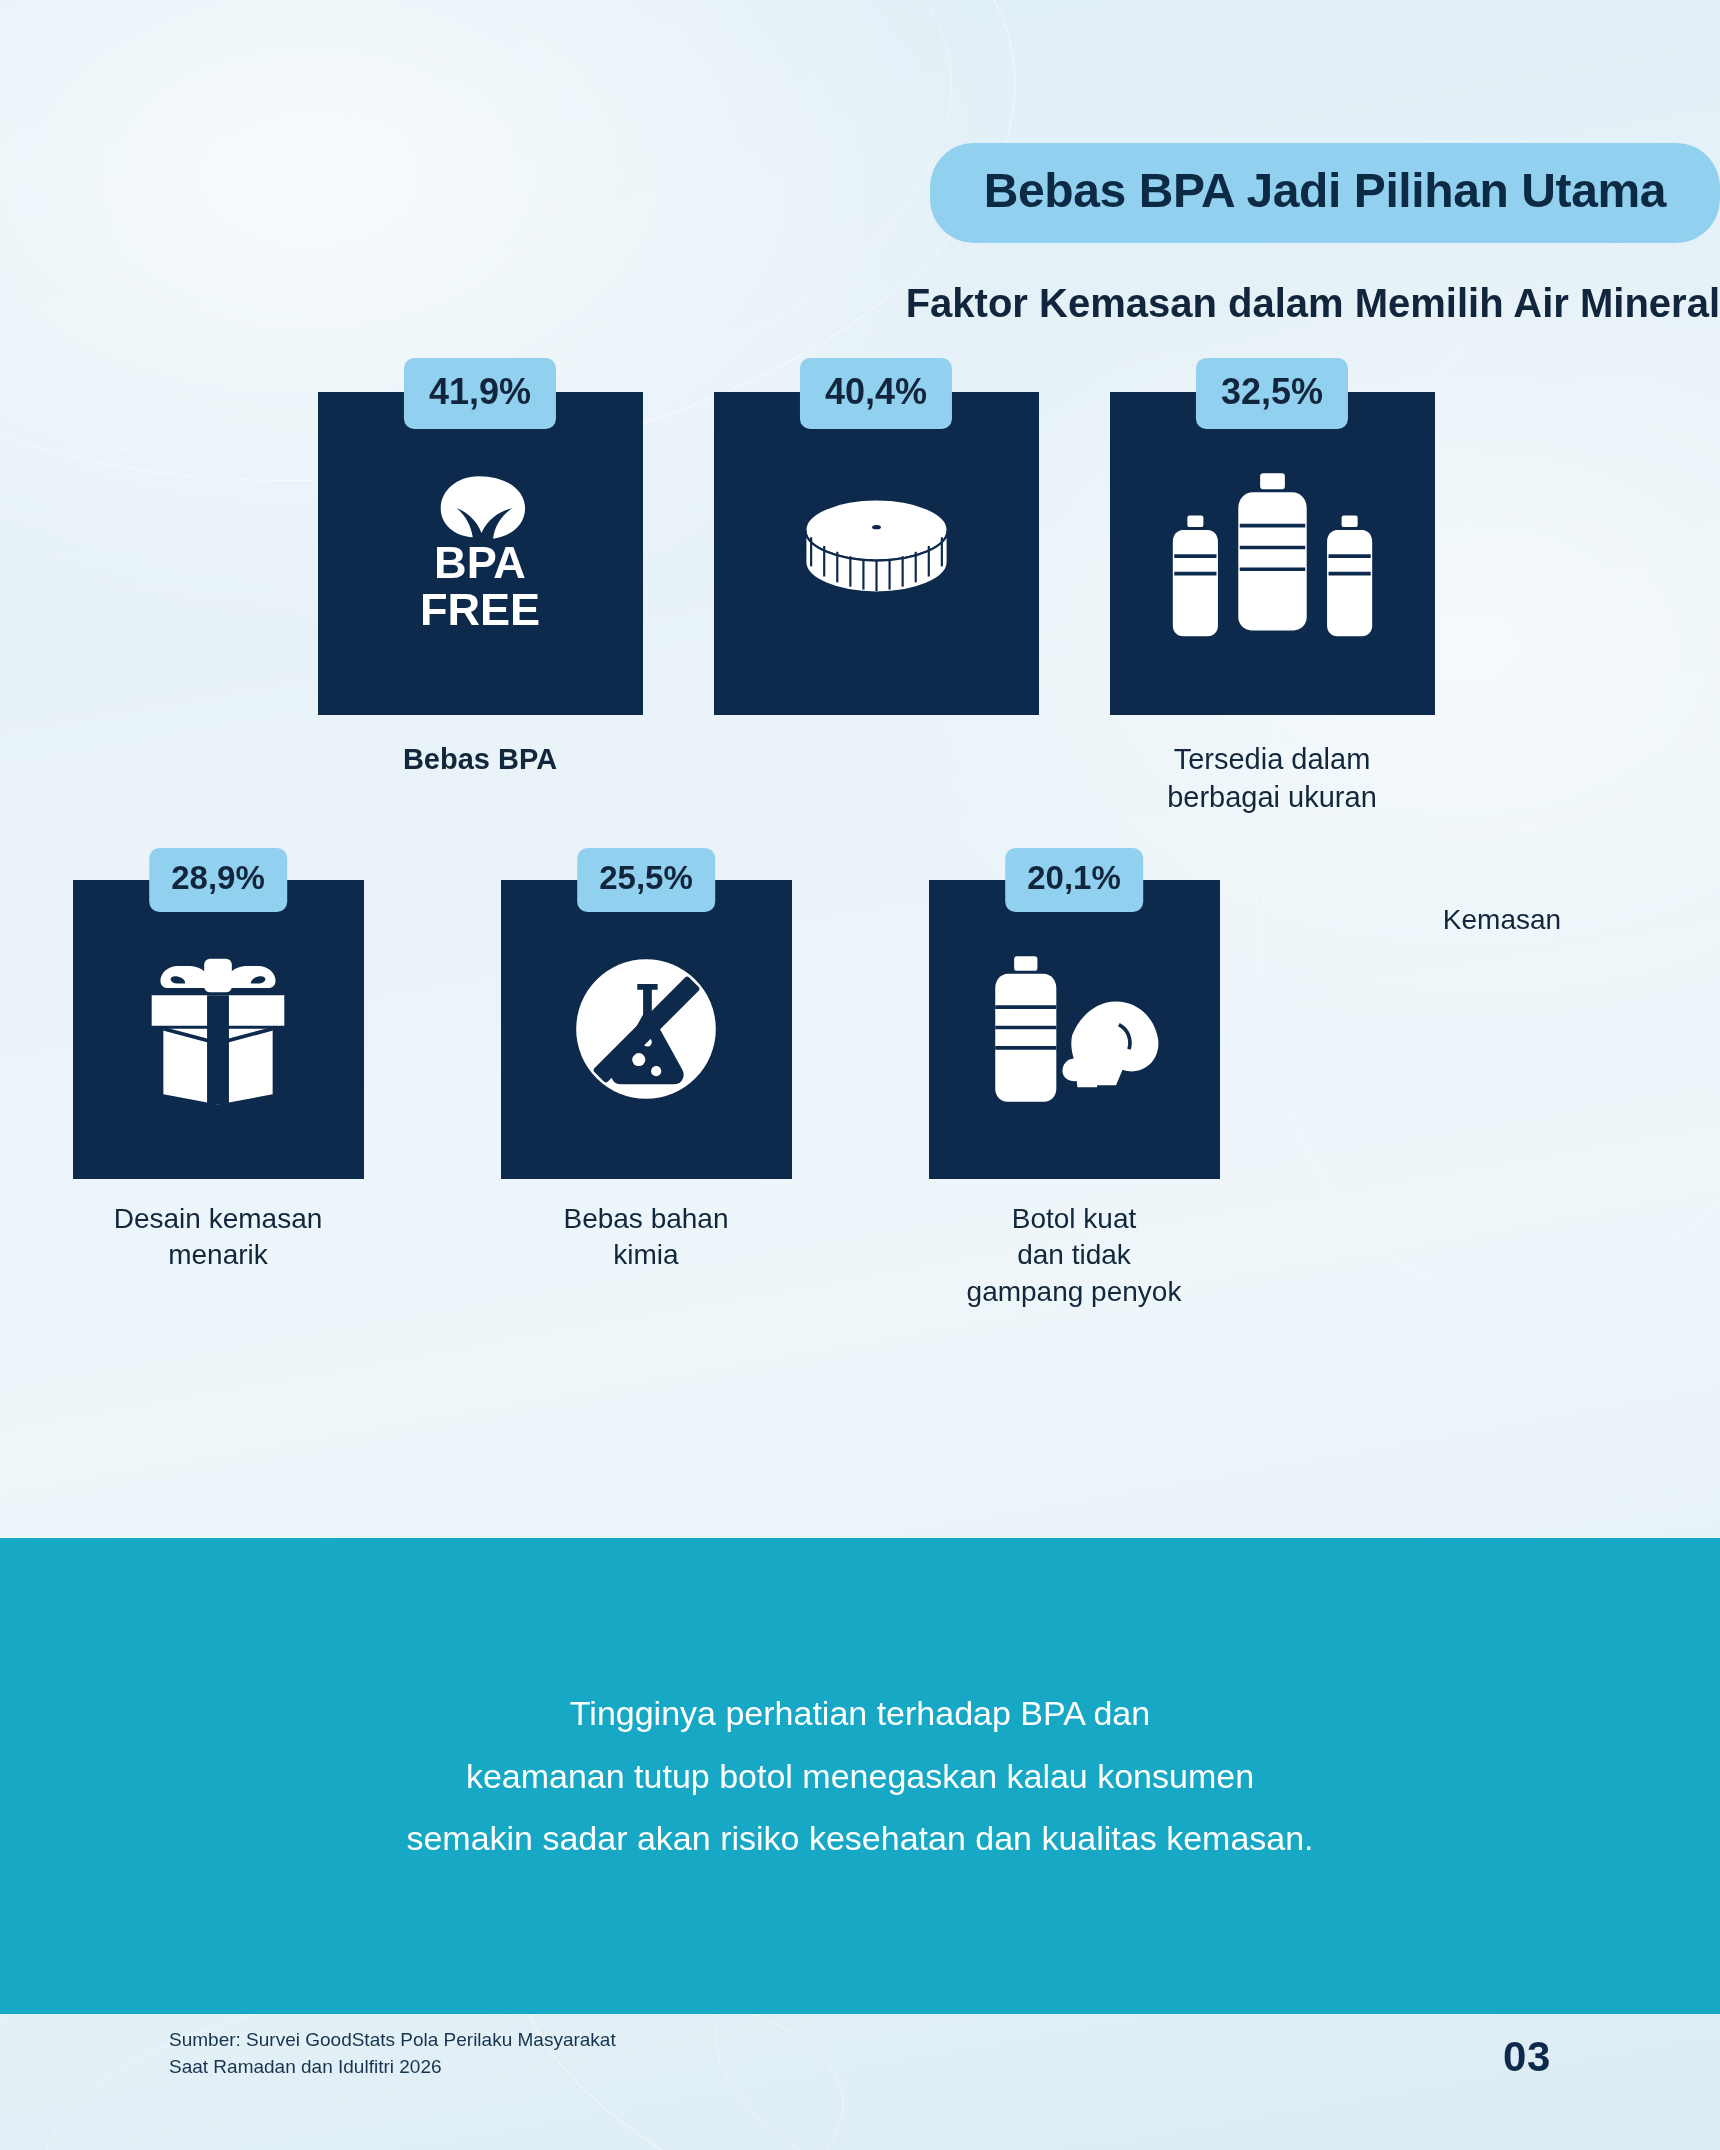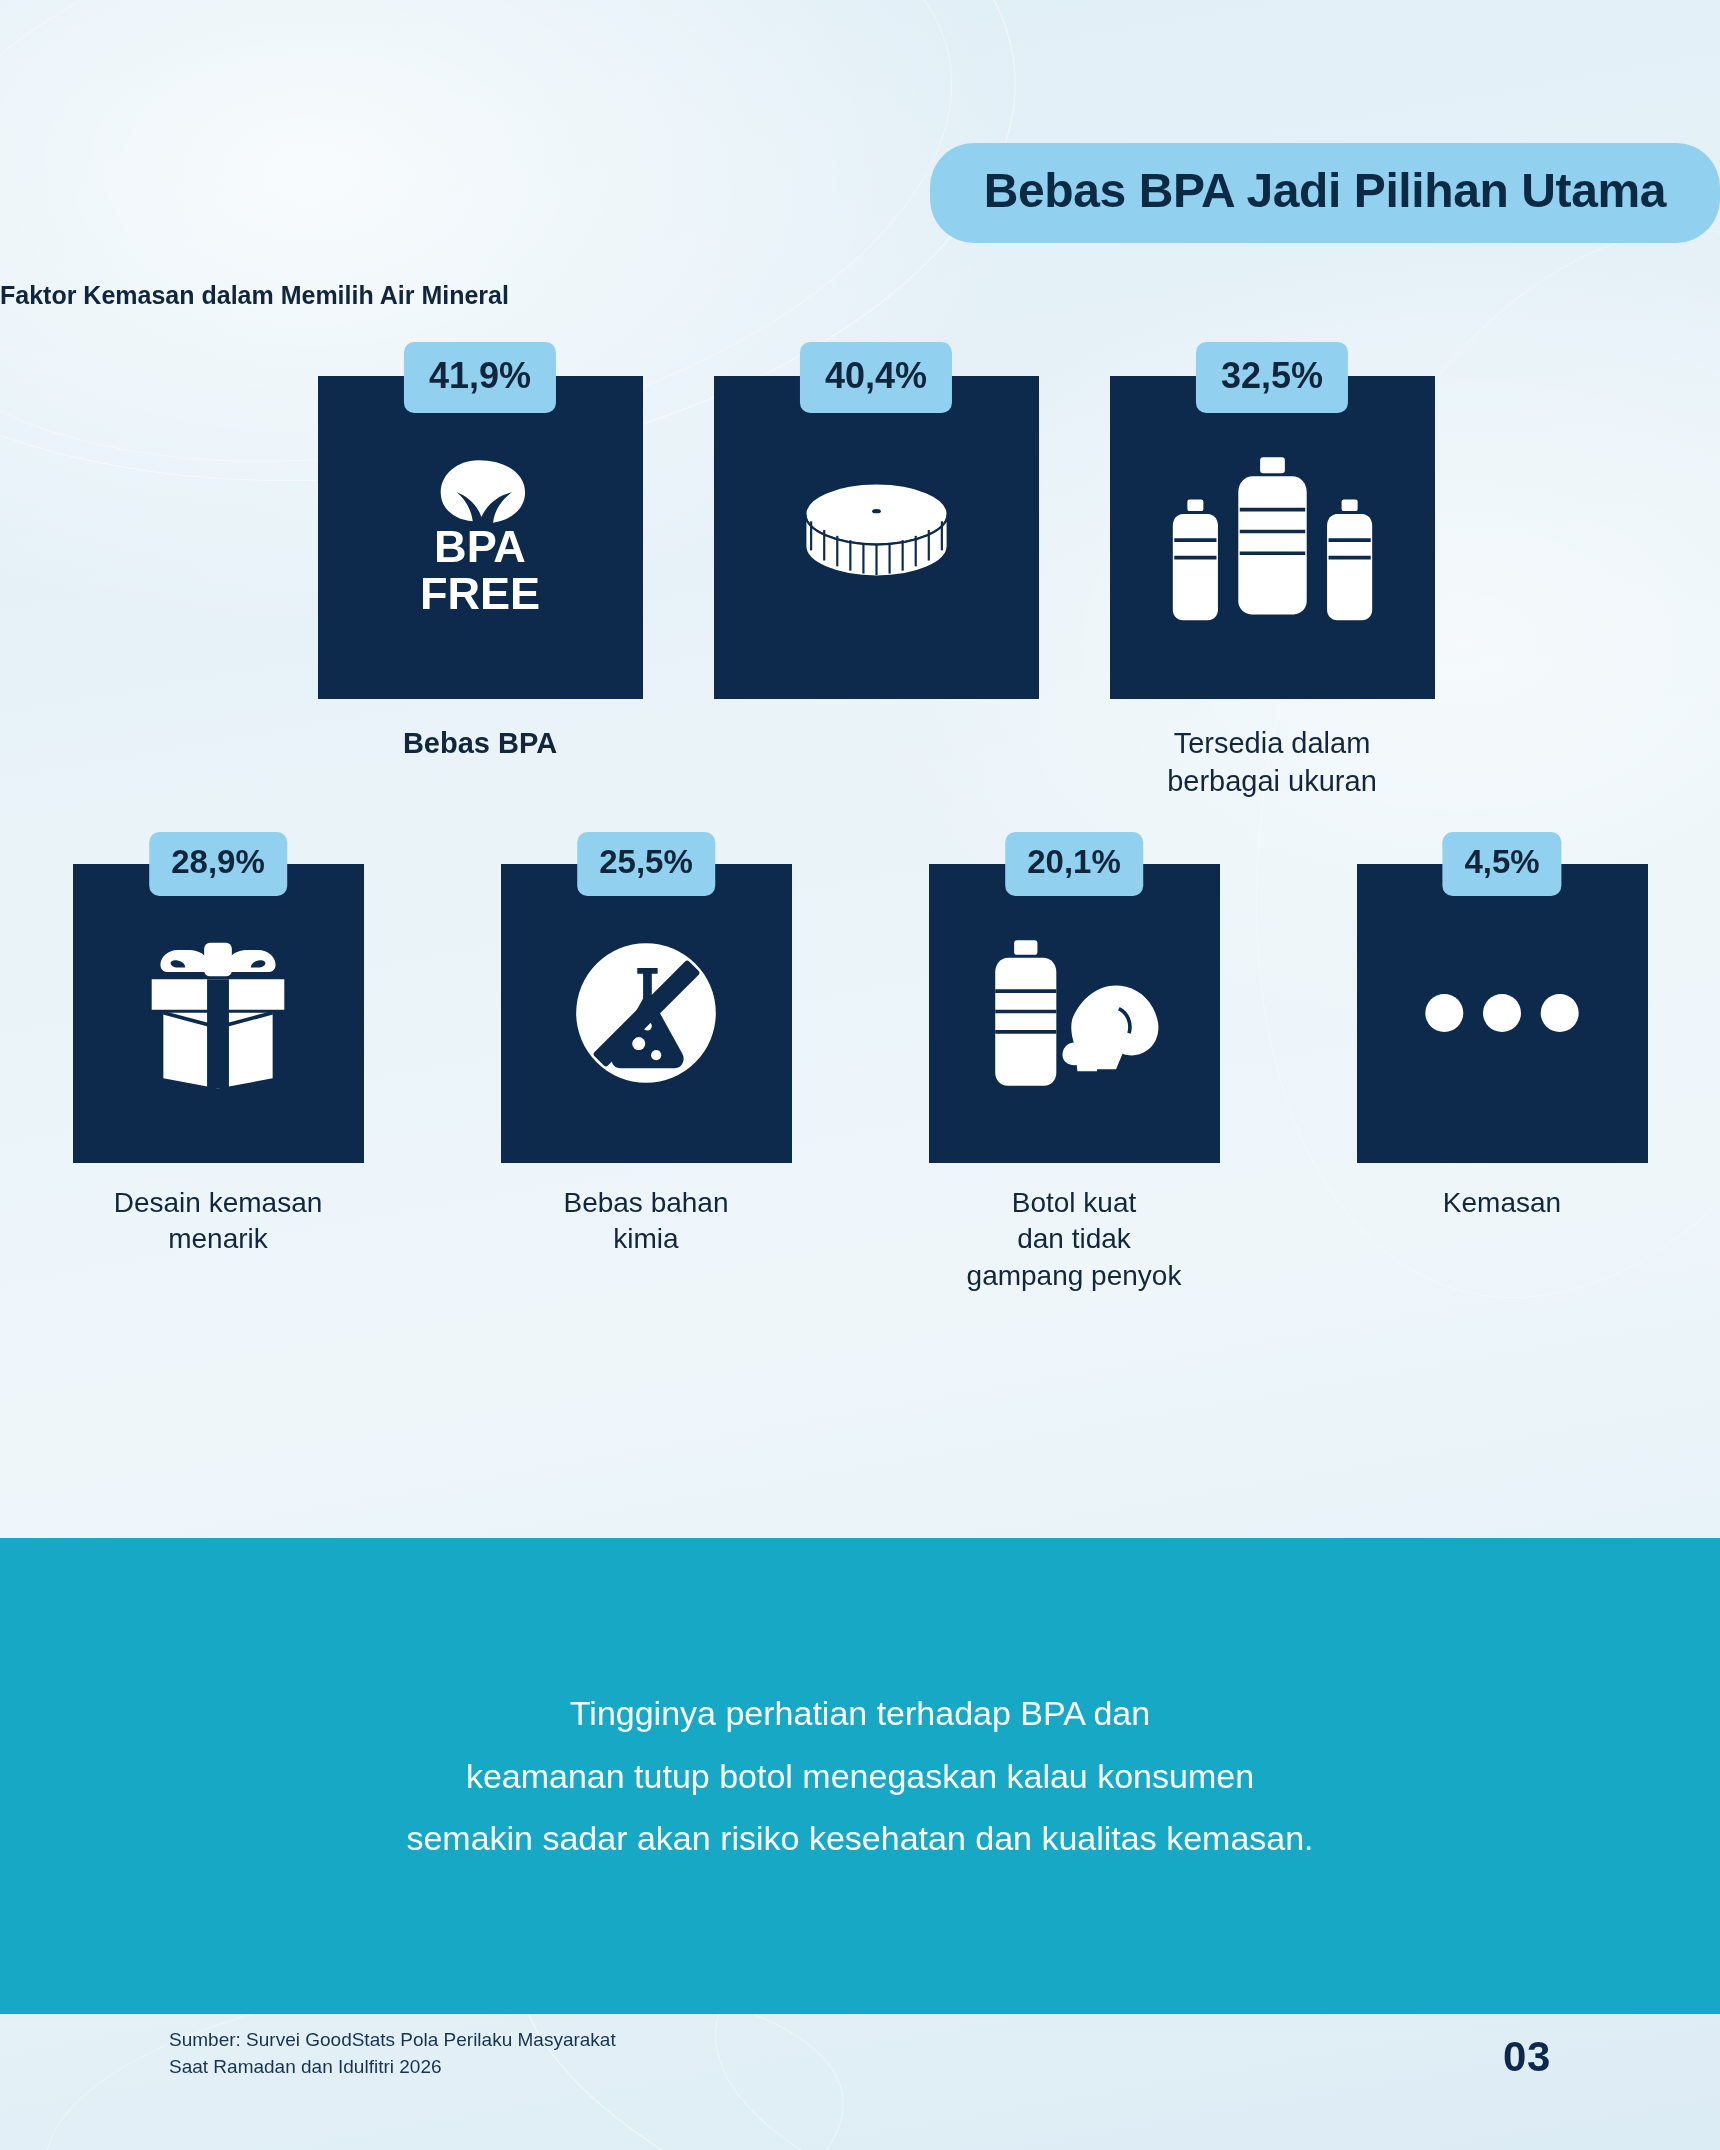--- a/index.html
+++ b/index.html
@@ -41,23 +41,23 @@
     display: inline-block;
     background: #92d0ef;
     color: #0d2a44;
     font-size: 48px;
     font-weight: bold;
     letter-spacing: -0.4px;
     padding: 20.4px 54px 25px;
     border-radius: 44px;
   }
   .subtitle {
-    text-align: left;
+    text-align: right;
     margin-top: 38px;
-    font-size: 25px;
+    font-size: 40px;
     font-weight: bold;
     color: #11263d;
   }
 
   
   .grid {
     display: flex;
     justify-content: center;
     align-items: flex-start;
   }
@@ -323,32 +323,20 @@
               </g>
             </svg>
           </span>
         </div>
         <div class="caption caption-bottom">Botol kuat
 dan tidak
 gampang penyok</div>
       </div>
 
       <div class="cell card-bottom">
-        <div class="tile tile-bottom">
-          <div class="pct pct-bottom">4,5%</div>
-          <span>
-            <svg width="168" height="44" viewBox="0 0 230 60">
-              <g fill="#ffffff">
-                <circle cx="36" cy="30" r="26"></circle>
-                <circle cx="115" cy="30" r="26"></circle>
-                <circle cx="194" cy="30" r="26"></circle>
-              </g>
-            </svg>
-          </span>
-        </div>
         <div class="caption caption-bottom">Kemasan</div>
       </div>
     </div>
 
   </div>
 
   <div class="banner">
     <div class="banner-text">Tingginya perhatian terhadap BPA dan
 keamanan tutup botol menegaskan kalau konsumen
 semakin sadar akan risiko kesehatan dan kualitas kemasan.</div>

